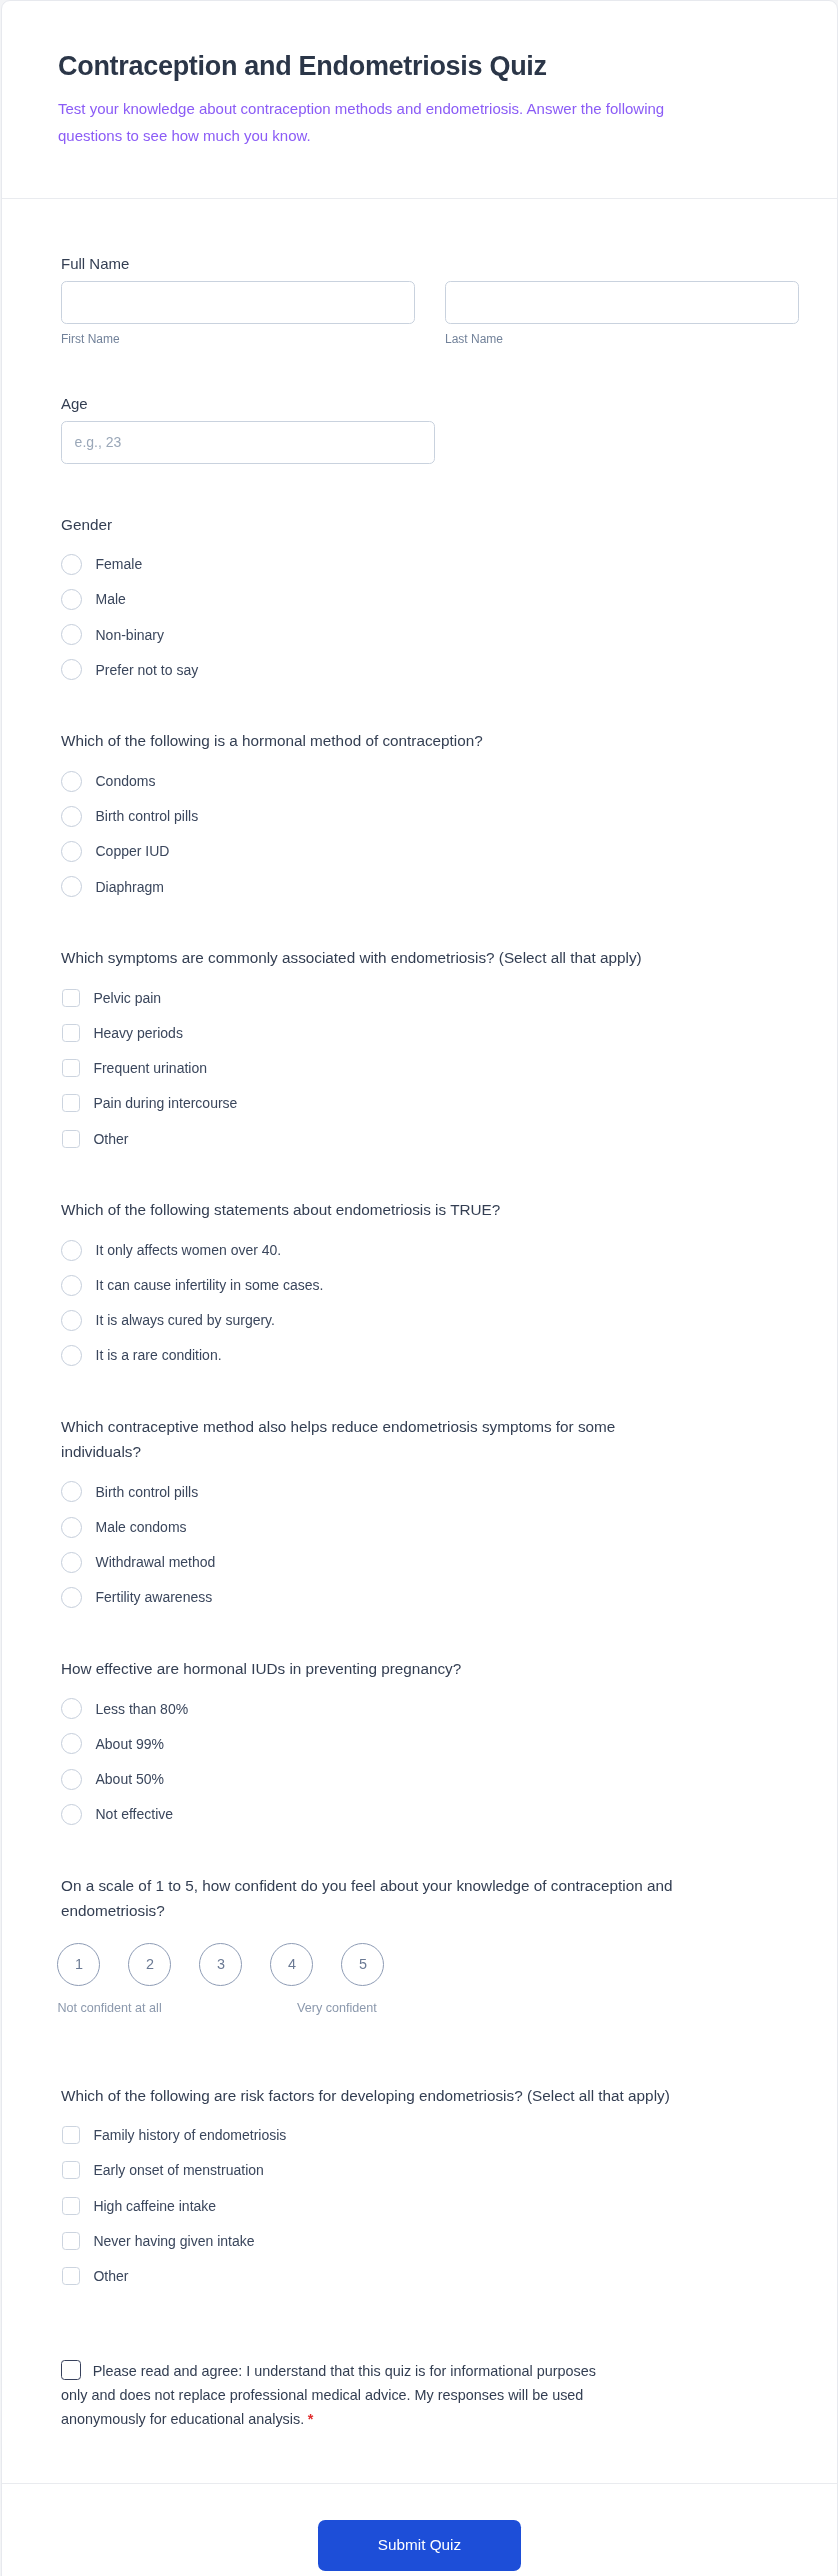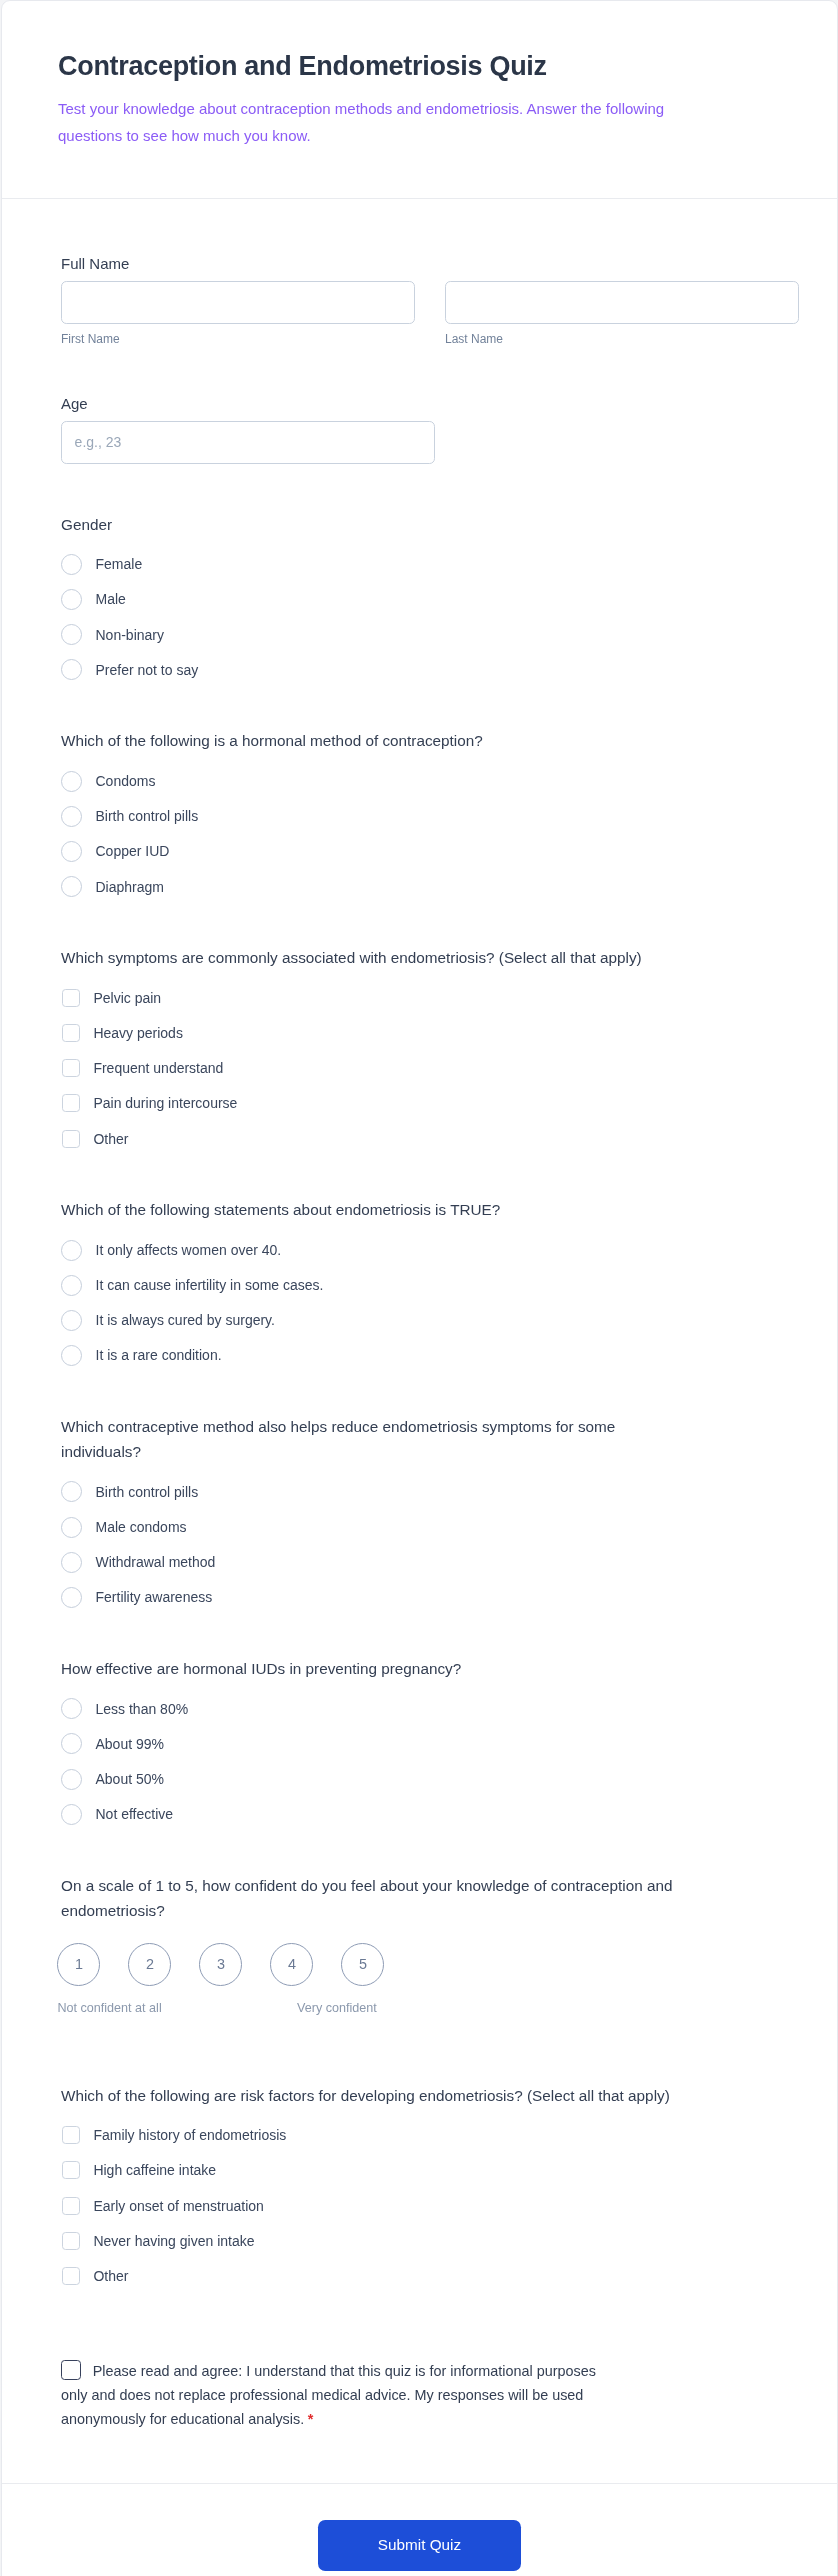--- a/index.html
+++ b/index.html
@@ -147,21 +147,21 @@
             <div class="opt-row">
               <span class="checkbox"></span>
               <span class="opt-label">Pelvic pain</span>
             </div>
             <div class="opt-row">
               <span class="checkbox"></span>
               <span class="opt-label">Heavy periods</span>
             </div>
             <div class="opt-row">
               <span class="checkbox"></span>
-              <span class="opt-label">Frequent understand</span>
+              <span class="opt-label">Frequent urination</span>
             </div>
             <div class="opt-row">
               <span class="checkbox"></span>
               <span class="opt-label">Pain during intercourse</span>
             </div>
             <div class="opt-row">
               <span class="checkbox"></span>
               <span class="opt-label">Other</span>
             </div>
           </div>
@@ -245,25 +245,25 @@
         </div>
         <div class="q-section">
           <div class="q-label">Which of the following are risk factors for developing endometriosis? (Select all that apply)</div>
           <div class="q-options">
             <div class="opt-row">
               <span class="checkbox"></span>
               <span class="opt-label">Family history of endometriosis</span>
             </div>
             <div class="opt-row">
               <span class="checkbox"></span>
+              <span class="opt-label">Early onset of menstruation</span>
+            </div>
+            <div class="opt-row">
+              <span class="checkbox"></span>
               <span class="opt-label">High caffeine intake</span>
-            </div>
-            <div class="opt-row">
-              <span class="checkbox"></span>
-              <span class="opt-label">Early onset of menstruation</span>
             </div>
             <div class="opt-row">
               <span class="checkbox"></span>
               <span class="opt-label">Never having given intake</span>
             </div>
             <div class="opt-row">
               <span class="checkbox"></span>
               <span class="opt-label">Other</span>
             </div>
           </div>

